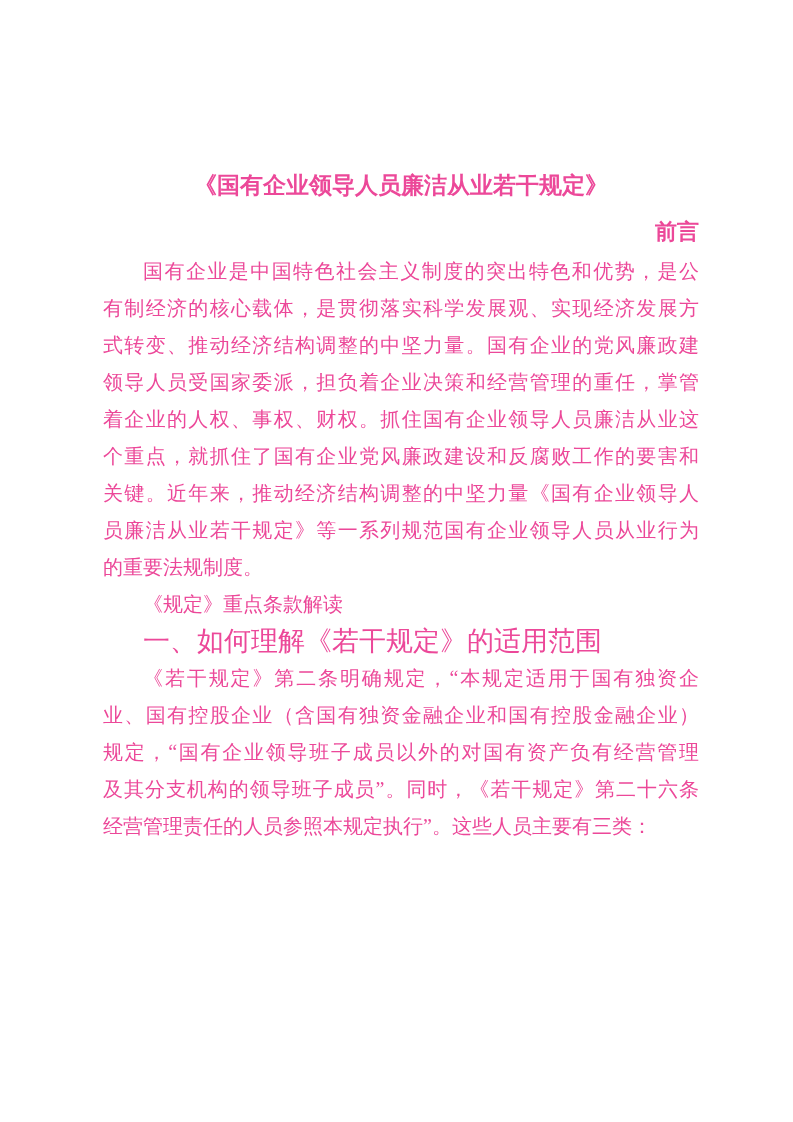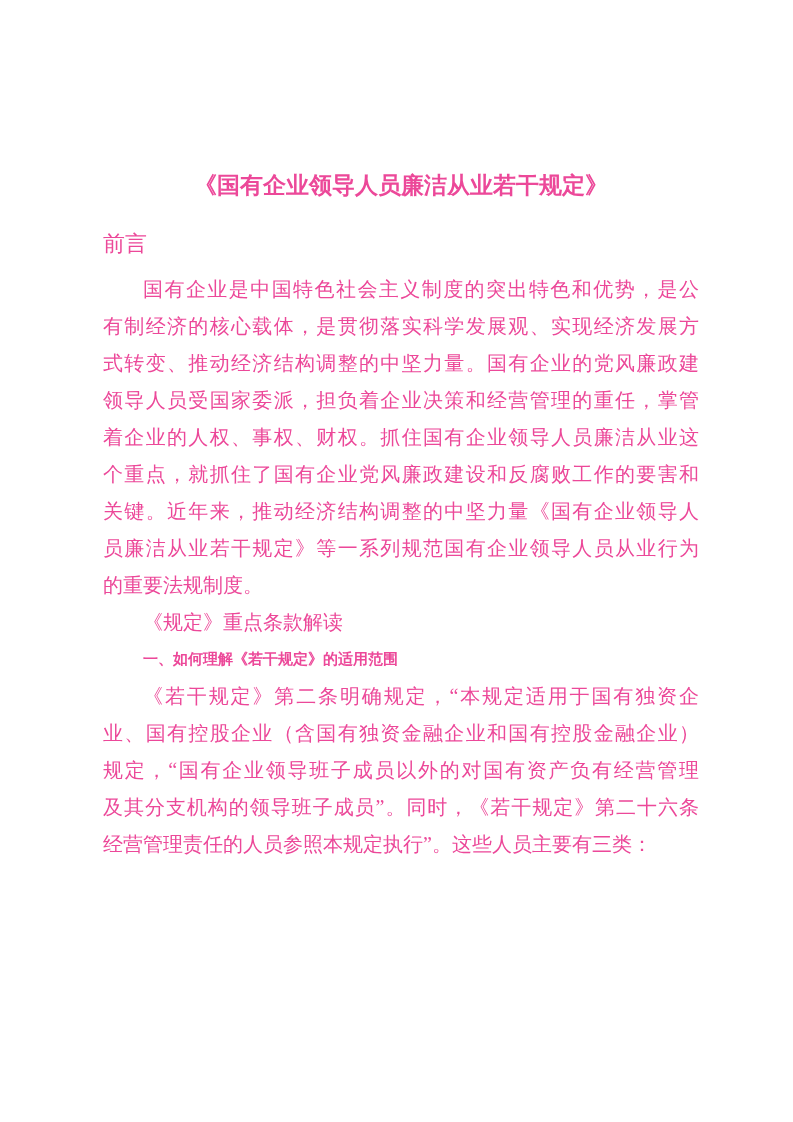--- a/index.html
+++ b/index.html
@@ -24,46 +24,46 @@
   }
   .title {
     margin: 0;
     padding-top: 172px;
     text-align: center;
     font-weight: bold;
     font-size: 23px;
     line-height: 27px;
   }
   .subtitle {
-    margin-top: 32px;
-    text-align: left;
+    margin-top: 20px;
+    text-align: right;
     font-size: 22px;
     line-height: 26px;
-    font-weight: normal;
+    font-weight: bold;
   }
   .body-lines {
-    margin-top: 14px;
+    margin-top: 8px;
   }
   .line {
     height: 37px;
     line-height: 37px;
     font-size: 20px;
     text-align: left;
     overflow: hidden;
   }
   .line.justify {
     text-align: justify;
     text-align-last: justify;
   }
   .line.indent {
     text-indent: 40px;
   }
   .line.heading {
-    font-weight: bold;
-    font-size: 15px;
+    font-weight: normal;
+    font-size: 27px;
   }
 </style>
 </head>
 <body>
 
 <div class="page" style="background: rgb(255, 255, 255); color: #ec4899;">
   <div class="content">
     <h1 class="title">《国有企业领导人员廉洁从业若干规定》</h1>
     <div class="subtitle">前言</div>
     <div class="body-lines">

